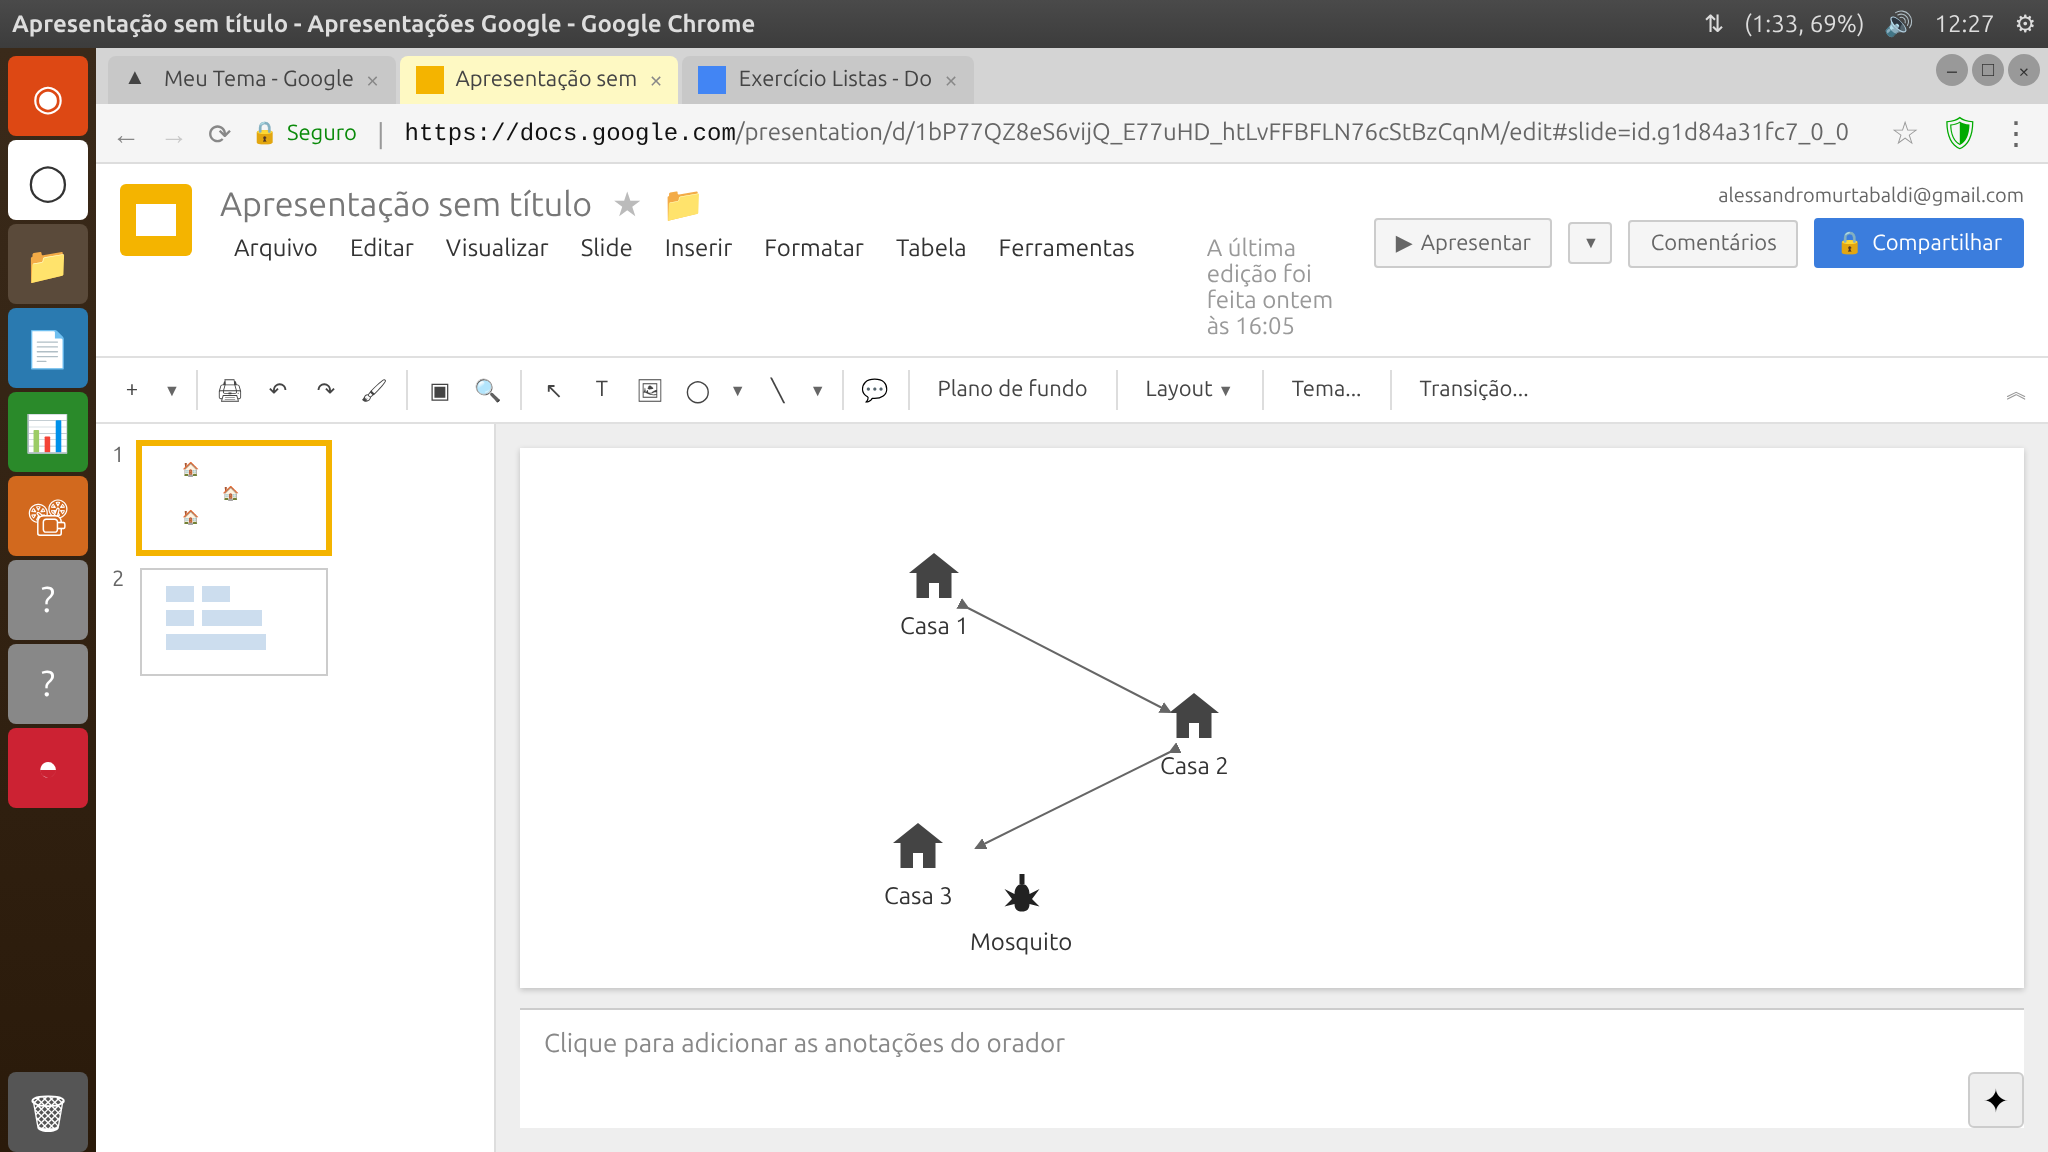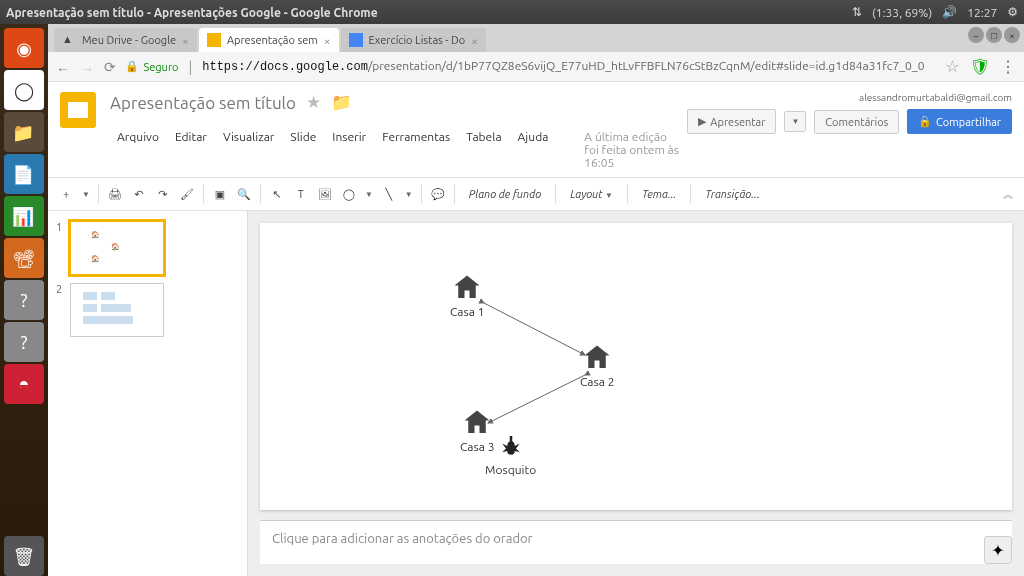--- a/index.html
+++ b/index.html
@@ -4,58 +4,58 @@
 <style>
 * { margin:0; padding:0; box-sizing:border-box; font-family:Ubuntu,Arial,sans-serif; }
 body { width:1024px; height:576px; overflow:hidden; background:#2c2c2c; }
 .topbar { height:24px; background:linear-gradient(#4a4a4a,#3c3c3c); color:#ddd; display:flex; align-items:center; font-size:12px; padding:0 6px; }
 .topbar .title { flex:1; font-weight:bold; }
 .topbar .sys { display:flex; gap:10px; align-items:center; }
 .launcher { position:absolute; left:0; top:24px; width:48px; height:552px; background:linear-gradient(#3a2a1a,#2a1a0a); display:flex; flex-direction:column; align-items:center; padding-top:4px; gap:2px; }
 .licon { width:40px; height:40px; border-radius:4px; display:flex; align-items:center; justify-content:center; font-size:18px; color:#fff; }
 .content { position:absolute; left:48px; top:24px; right:0; bottom:0; background:#fff; display:flex; flex-direction:column; }
 .tabstrip { height:28px; background:#d4d4d4; display:flex; align-items:flex-end; padding-left:6px; gap:2px; }
-.tab { height:24px; background:#ffffff; border-radius:4px 4px 0 0; display:flex; align-items:center; padding:0 8px; font-size:11px; color:#444; gap:6px; max-width:150px; }
+.tab { height:24px; background:#fef9c3; border-radius:4px 4px 0 0; display:flex; align-items:center; padding:0 8px; font-size:11px; color:#444; gap:6px; max-width:150px; }
 .tab.inactive { background:#c8c8c8; }
 .tab .favicon { width:14px; height:14px; }
 .tab .x { color:#888; font-size:12px; }
 .addrbar { height:30px; background:#f5f5f5; border-bottom:1px solid #ddd; display:flex; align-items:center; padding:0 8px; gap:10px; }
 .addrbar .nav { color:#888; font-size:14px; }
 .addrbar .secure { color:#0a8a0a; font-size:11px; display:flex; align-items:center; gap:4px; }
 .addrbar .url { flex:1; font-size:12px; color:#666; white-space:nowrap; overflow:hidden; }
 .addrbar .url .host { color:#111;font-family:Liberation Mono, monospace; }
 .winctl { position:absolute; right:4px; top:27px; display:flex; gap:2px; z-index:10; }
 .winctl div { width:16px; height:16px; background:#999; border-radius:8px; font-size:10px; color:#333; display:flex; align-items:center; justify-content:center; }
 .app { flex:1; background:#fff; display:flex; flex-direction:column; position:relative; }
 .apphdr { display:flex; align-items:flex-start; padding:10px 12px 0 12px; }
 .applogo { width:36px; height:36px; background:#f4b400; border-radius:3px; margin-right:14px; display:flex; align-items:center; justify-content:center; }
 .applogo::after { content:""; width:20px; height:16px; background:#fff; }
 .doctitle-area { flex:1; }
 .doctitle { font-size:17px; color:#777; display:flex; align-items:center; gap:10px; }
-.menubar { display:flex; gap:2px; margin-top:16px; font-size:12px; color:#333; }
+.menubar { display:flex; gap:2px; margin-top:4px; font-size:12px; color:#333; }
 .menubar span { padding:2px 7px; cursor:pointer; }
 .hdrright { text-align:right; font-size:10px; color:#666; }
 .hdrright .btns { display:flex; gap:8px; margin-top:6px; align-items:center; }
 .btn { padding:5px 10px; font-size:11px; border-radius:2px; border:1px solid #ccc; background:#f5f5f5; display:flex; align-items:center; gap:4px; }
 .btn.share { background:#3b7ddd; color:#fff; border-color:#3b7ddd; }
 .toolbar { height:34px; border-top:1px solid #e0e0e0; border-bottom:1px solid #e0e0e0; margin-top:6px; display:flex; align-items:center; padding:0 10px; gap:8px; font-size:11px; color:#444; }
 .toolbar .sep { width:1px; height:20px; background:#ddd; }
 .toolbar .ico { width:16px; height:16px; display:inline-flex; align-items:center; justify-content:center; }
-.toolbar .tbtn { padding:4px 6px;font-style:italic; }
+.toolbar .tbtn { padding:4px 6px; }
 .editarea { flex:1; display:flex; background:#eee; }
 .slidepanel { width:200px; background:#fff; border-right:1px solid #ddd; padding:10px 8px; }
 .thumb-wrap { display:flex; margin-bottom:8px; }
 .thumb-num { width:14px; font-size:11px; color:#666; }
 .thumb { width:94px; height:54px; background:#fff; border:1px solid #ccc; position:relative; }
 .thumb.active { outline:3px solid #f4b400; outline-offset:-1px; }
 .canvas-wrap { flex:1; display:flex; flex-direction:column; padding:12px; }
 .canvas { background:#fff; flex:1; box-shadow:0 1px 3px rgba(0,0,0,.2); position:relative; }
 .house { position:absolute; text-align:center; font-size:12px; color:#333; }
 .house svg { width:34px; height:30px; }
-.speaker { height:44px; background:#fff; border-top:1px solid #ccc; margin-top:10px; padding:10px 12px; font-size:13px; color:#888; }
+.speaker { height:60px; background:#fff; border-top:1px solid #ccc; margin-top:10px; padding:10px 12px; font-size:13px; color:#888; }
 .lastedit { font-size:12px; color:#999; margin-left:20px; align-self:center; }
 .dropdown-caret { font-size:8px; color:#666; }
 .explore { position:absolute; right:12px; bottom:12px; width:28px; height:28px; background:#eee; border:1px solid #ccc; border-radius:3px; display:flex; align-items:center; justify-content:center; }
 </style>
 </head>
 <body>
 
 <div class="topbar">
   <span class="title">Apresentação sem título - Apresentações Google - Google Chrome</span>
   <div class="sys">
@@ -84,21 +84,21 @@
 <div class="winctl">
   <div>–</div>
   <div>□</div>
   <div>×</div>
 </div>
 
 <div class="content">
   <div class="tabstrip">
     <div class="tab inactive">
       <span class="favicon">▲</span>
-      <span>Meu Drive - Google</span>
+      <span>Meu Tema - Google</span>
       <span class="x">×</span>
     </div>
     <div class="tab">
       <span class="favicon" style="background:#f4b400"></span>
       <span>Apresentação sem</span>
       <span class="x">×</span>
     </div>
     <div class="tab inactive">
       <span class="favicon" style="background:#4285f4"></span>
       <span>Exercício Listas - Do</span>
@@ -131,23 +131,23 @@
           <span>Apresentação sem título</span>
           <span style="color:#bbb">★</span>
           <span style="color:#bbb">📁</span>
         </div>
         <div class="menubar">
           <span>Arquivo</span>
           <span>Editar</span>
           <span>Visualizar</span>
           <span>Slide</span>
           <span>Inserir</span>
+          <span>Formatar</span>
+          <span>Tabela</span>
           <span>Ferramentas</span>
-          <span>Tabela</span>
-          <span>Ajuda</span>
           <span class="lastedit">A última edição foi feita ontem às 16:05</span>
         </div>
       </div>
       <div class="hdrright">
         <div>alessandromurtabaldi@gmail.com</div>
         <div class="btns">
           <div class="btn">
             <span>▶</span>
             <span>Apresentar</span>
           </div>
@@ -225,21 +225,21 @@
                 <path fill="#444" d="M12 2L2 10h3v10h5v-6h4v6h5V10h3z"></path>
               </svg>
             <div>Casa 1</div>
           </div>
           <div class="house" style="left:320px;top:120px">
             <svg viewBox="0 0 24 24">
                 <path fill="#444" d="M12 2L2 10h3v10h5v-6h4v6h5V10h3z"></path>
               </svg>
             <div>Casa 2</div>
           </div>
-          <div class="house" style="left:200px;top:185px">
+          <div class="house" style="left:182px;top:185px">
             <svg viewBox="0 0 24 24">
                 <path fill="#444" d="M12 2L2 10h3v10h5v-6h4v6h5V10h3z"></path>
               </svg>
             <div>Casa 3</div>
           </div>
           <div class="house" style="left:225px;top:208px">
             <svg viewBox="0 0 24 24" width="30" height="26">
                 <path fill="#222" d="M12 8c2 0 3 2 3 4l4-2-3 4 3 3-4-1c0 2-1 3-3 3s-3-1-3-3l-4 1 3-3-3-4 4 2c0-2 1-4 3-4z M11 4l2 0 0 4-2 0z"></path>
               </svg>
             <div>Mosquito</div>

